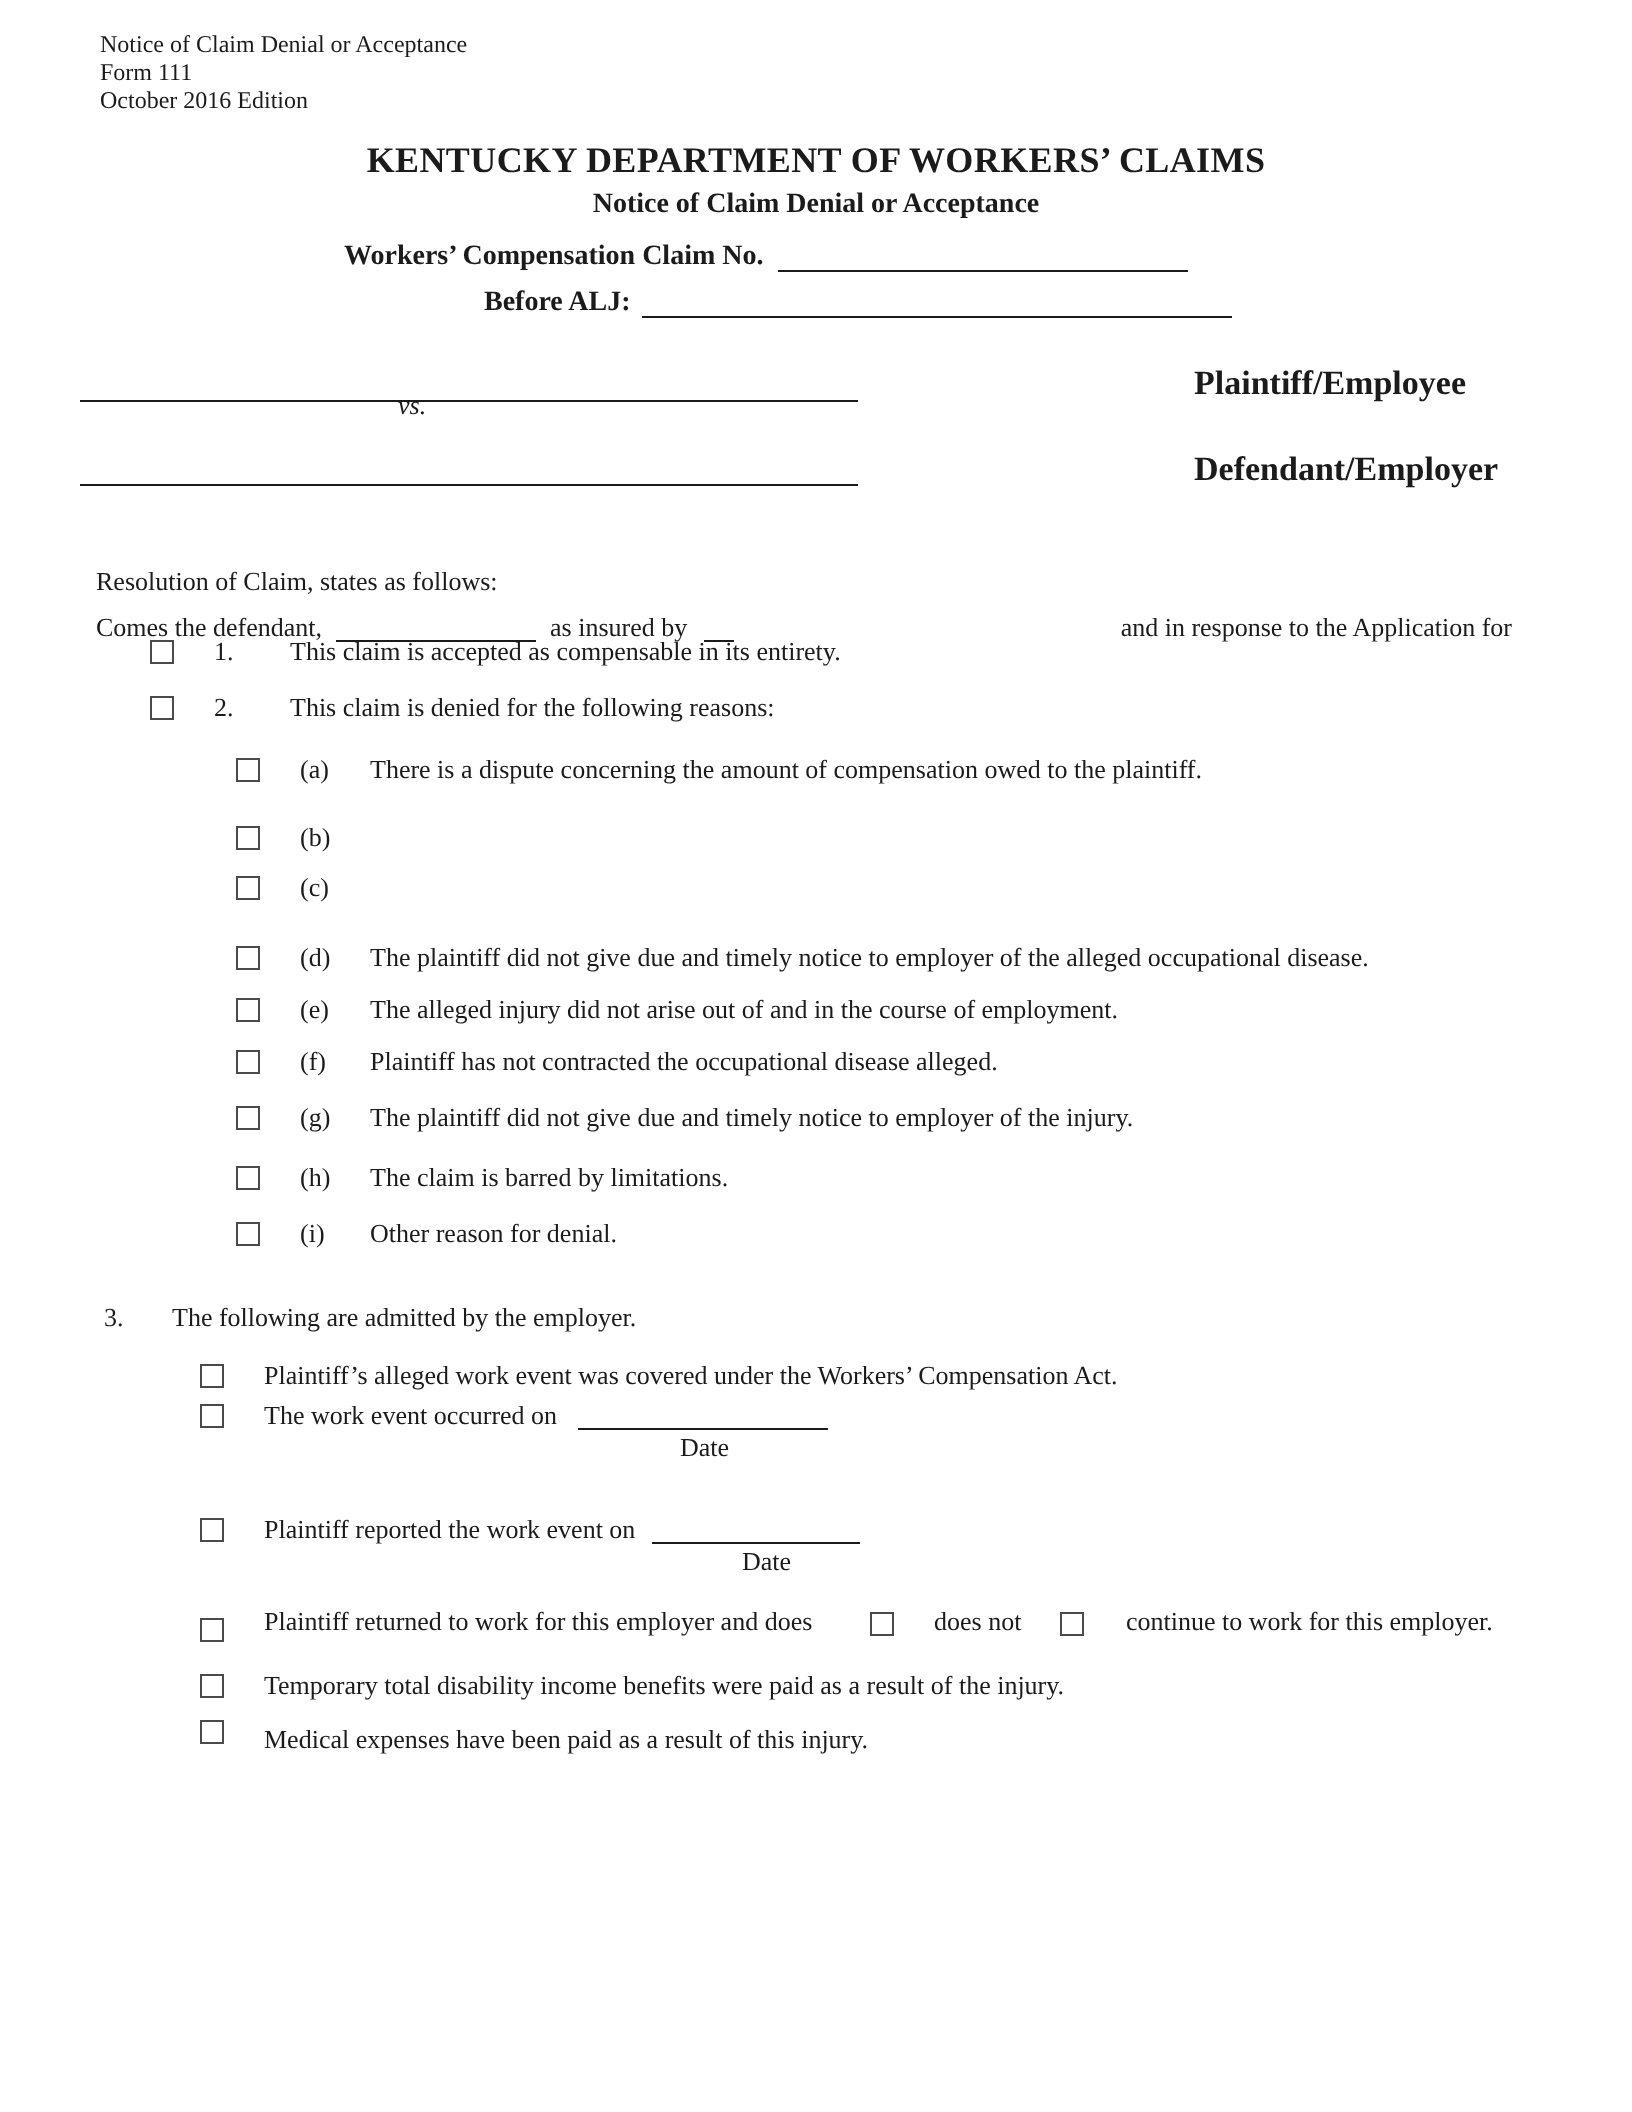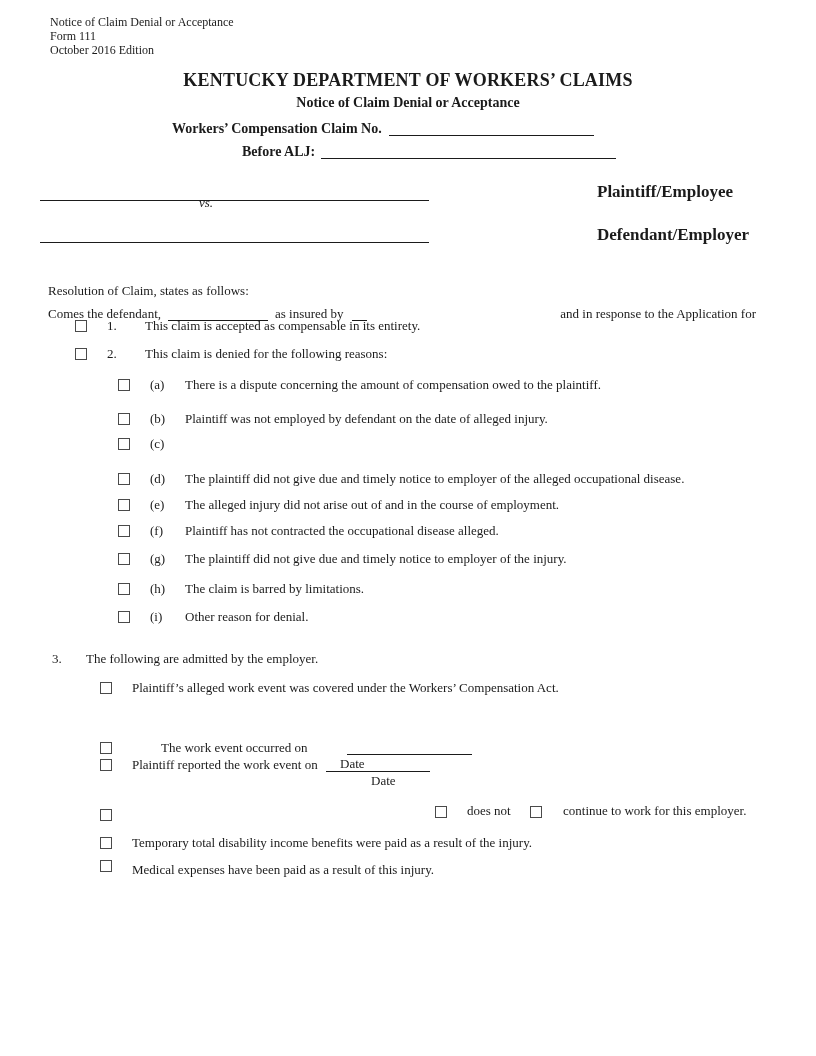--- a/index.html
+++ b/index.html
@@ -84,21 +84,20 @@
   </div>
 
   <div class="abs row reasonrow" style="top:377px;">
     <span class="cb"></span>
     <span class="letter">(a)</span>
     <span class="reasontext">There is a dispute concerning the amount of compensation owed to the plaintiff.</span>
   </div>
   <div class="abs row reasonrow" style="top:411px;">
     <span class="cb"></span>
     <span class="letter">(b)</span>
-    <span class="reasontext">Plaintiff was not employed by defendant on the date of alleged injury.</span>
   </div>
   <div class="abs row reasonrow" style="top:436px; align-items:center;">
     <span class="cb"></span>
     <span class="letter">(c)</span>
   </div>
   <div class="abs row reasonrow" style="top:471px;">
     <span class="cb"></span>
     <span class="letter">(d)</span>
     <span class="reasontext">The plaintiff did not give due and timely notice to employer of the alleged occupational disease.</span>
   </div>
@@ -131,36 +130,37 @@
   <div class="abs row" style="left:52px; top:651px;">
     <span style="width:14px; flex:none;">3.</span>
     <span style="margin-left:20px;">The following are admitted by the employer.</span>
   </div>
 
   <div class="abs row admrow" style="top:680px;">
     <span class="cb"></span>
     <span class="admtext">Plaintiff’s alleged work event was covered under the Workers’ Compensation Act.</span>
   </div>
 
-  <div class="abs row admrow" style="top:740px; position:absolute;gap:29px;">
+  <div class="abs row admrow" style="top:700px; position:absolute;">
     <span class="cb"></span>
     <span class="admtext">The work event occurred on</span>
     <span class="blank" style="width:125px; margin-left:10px;"></span>
     <span class="datelabel" style="left:240px;">Date</span>
   </div>
 
   <div class="abs row admrow" style="top:757px; position:absolute;">
     <span class="cb"></span>
     <span class="admtext">Plaintiff reported the work event on</span>
     <span class="blank" style="width:104px; margin-left:8px;"></span>
     <span class="datelabel" style="left:271px;">Date</span>
   </div>
 
   <div class="abs admrow" style="top:803px; position:absolute; height:22px; width:716px;">
     <span class="cb cbpos" style="left:0; top:6px;"></span>
+    <span class="inlinepos" style="left:32px;">Plaintiff returned to work for this employer and does</span>
     <span class="cb cbpos" style="left:335px;"></span>
     <span class="inlinepos" style="left:367px;">does not</span>
     <span class="cb cbpos" style="left:430px;"></span>
     <span class="inlinepos" style="left:463px;">continue to work for this employer.</span>
   </div>
 
   <div class="abs row admrow" style="top:835px;">
     <span class="cb"></span>
     <span class="admtext">Temporary total disability income benefits were paid as a result of the injury.</span>
   </div>

